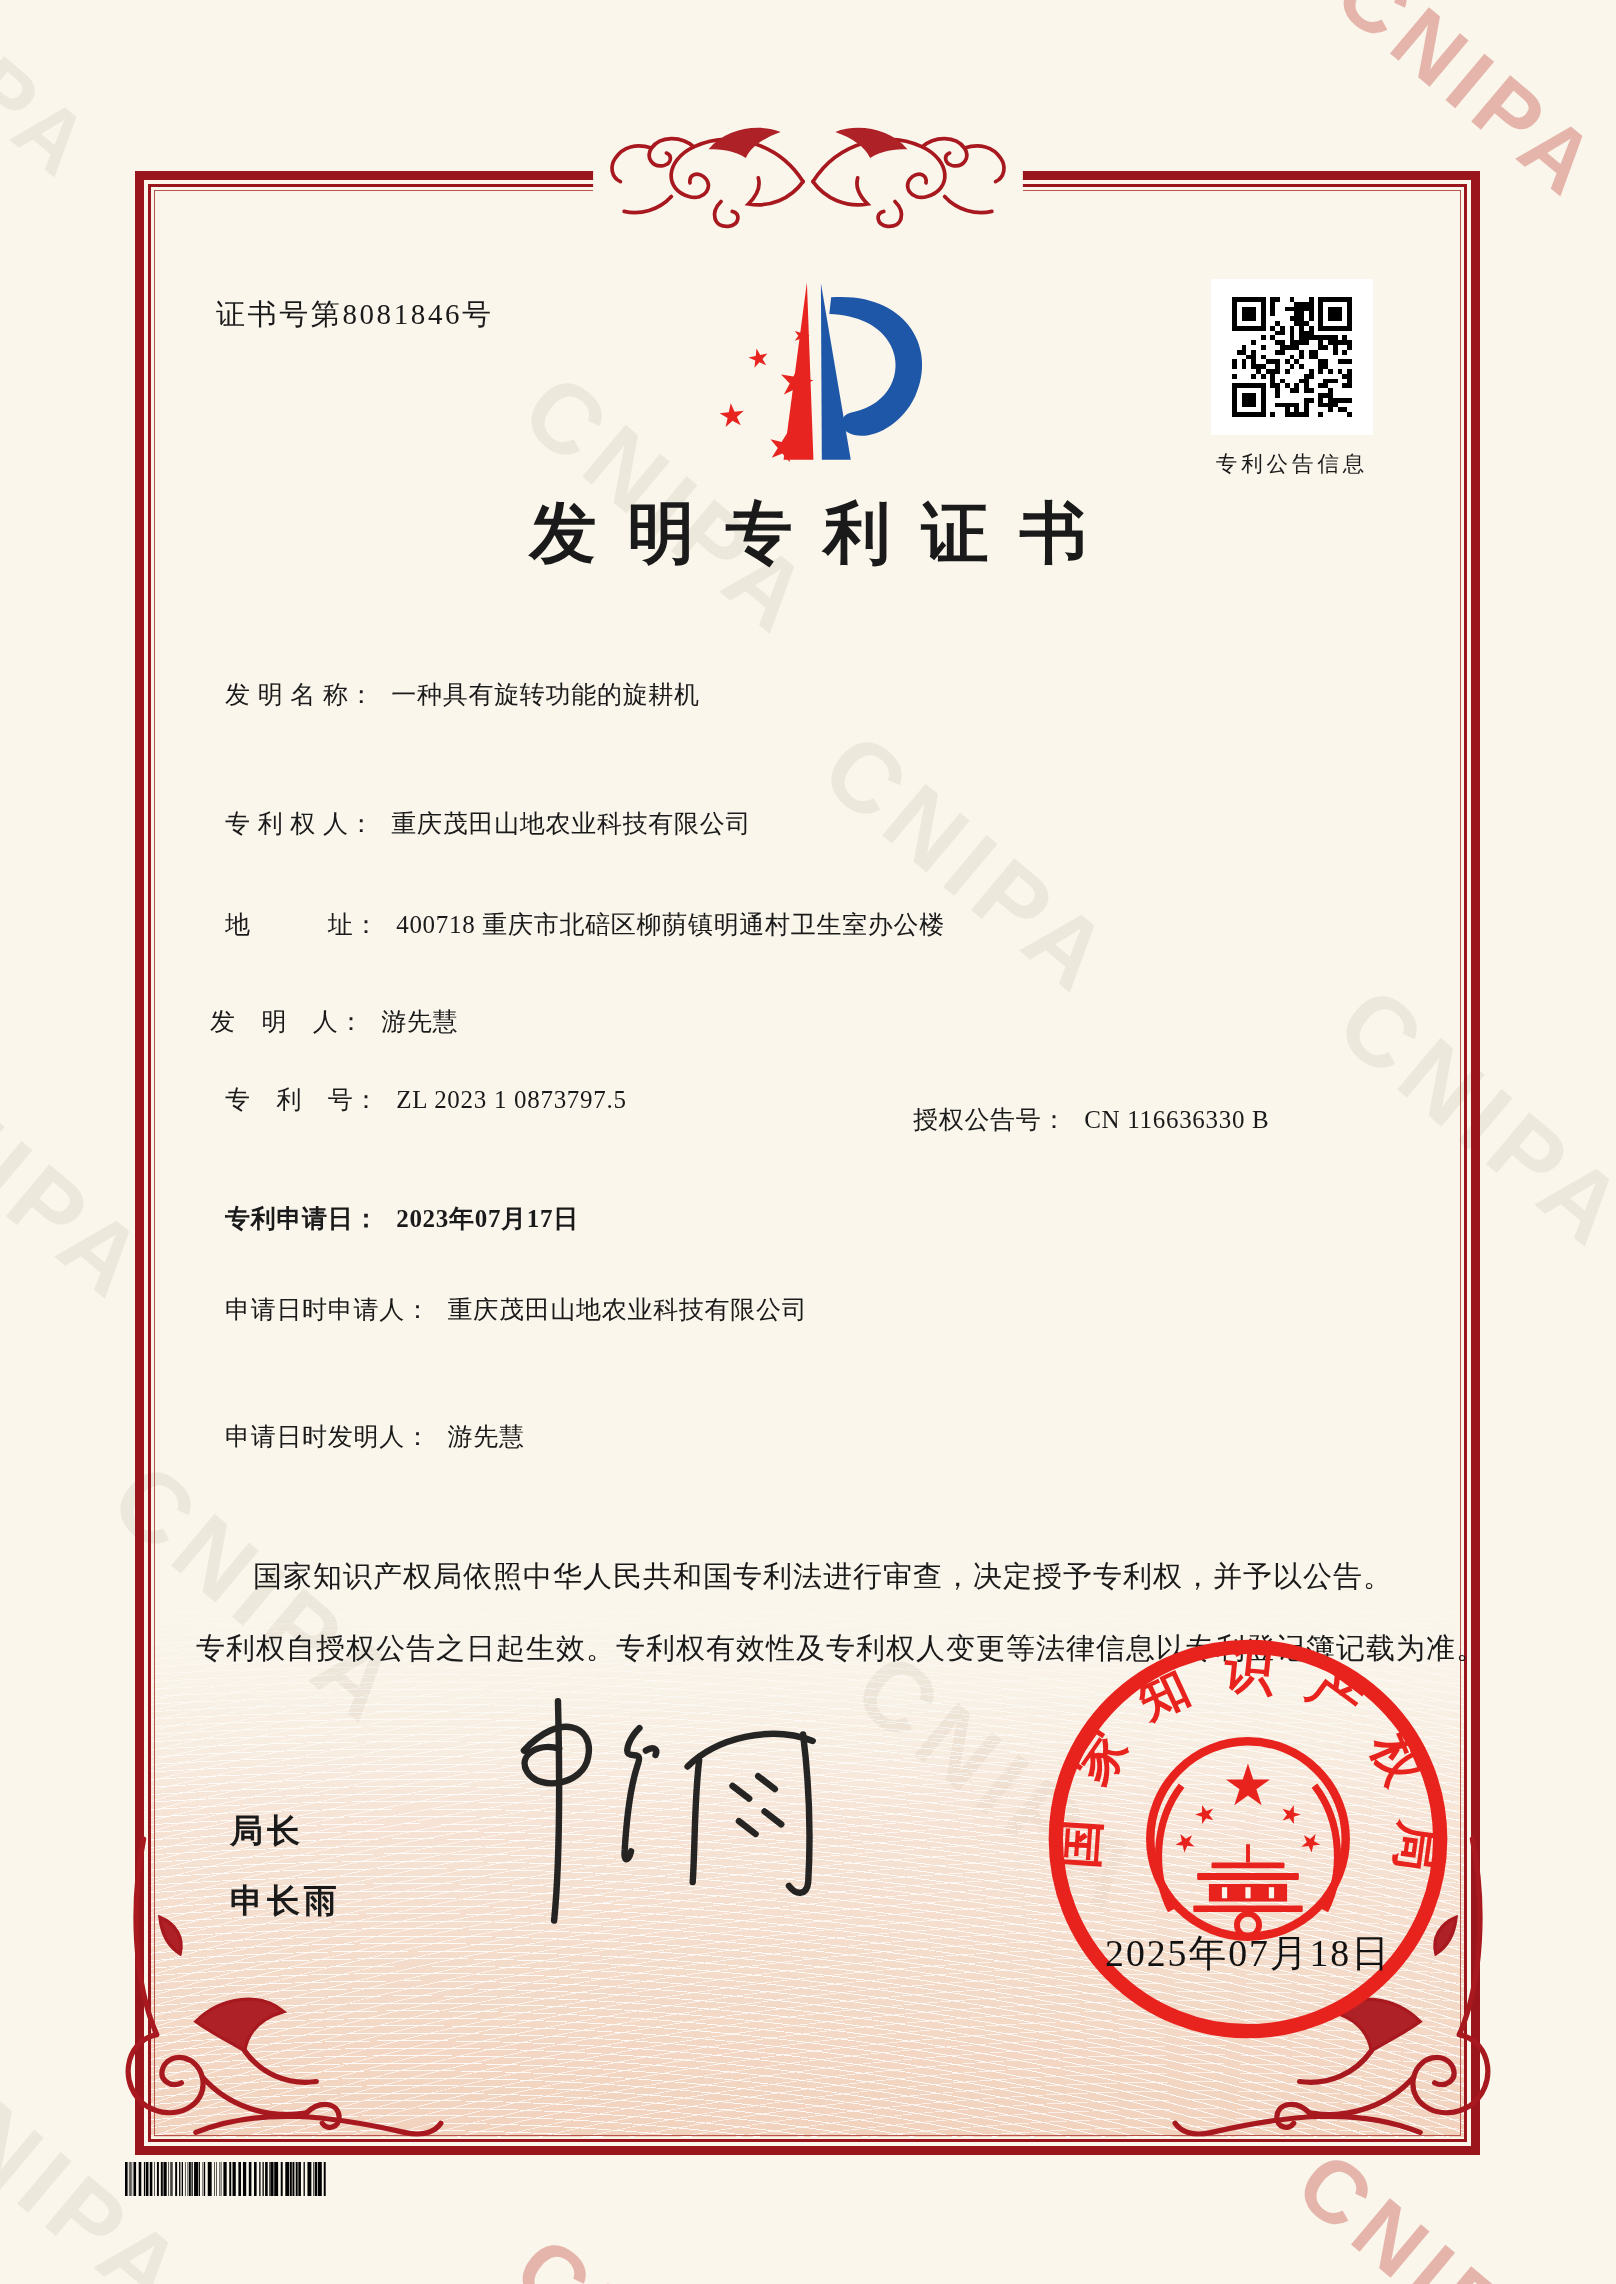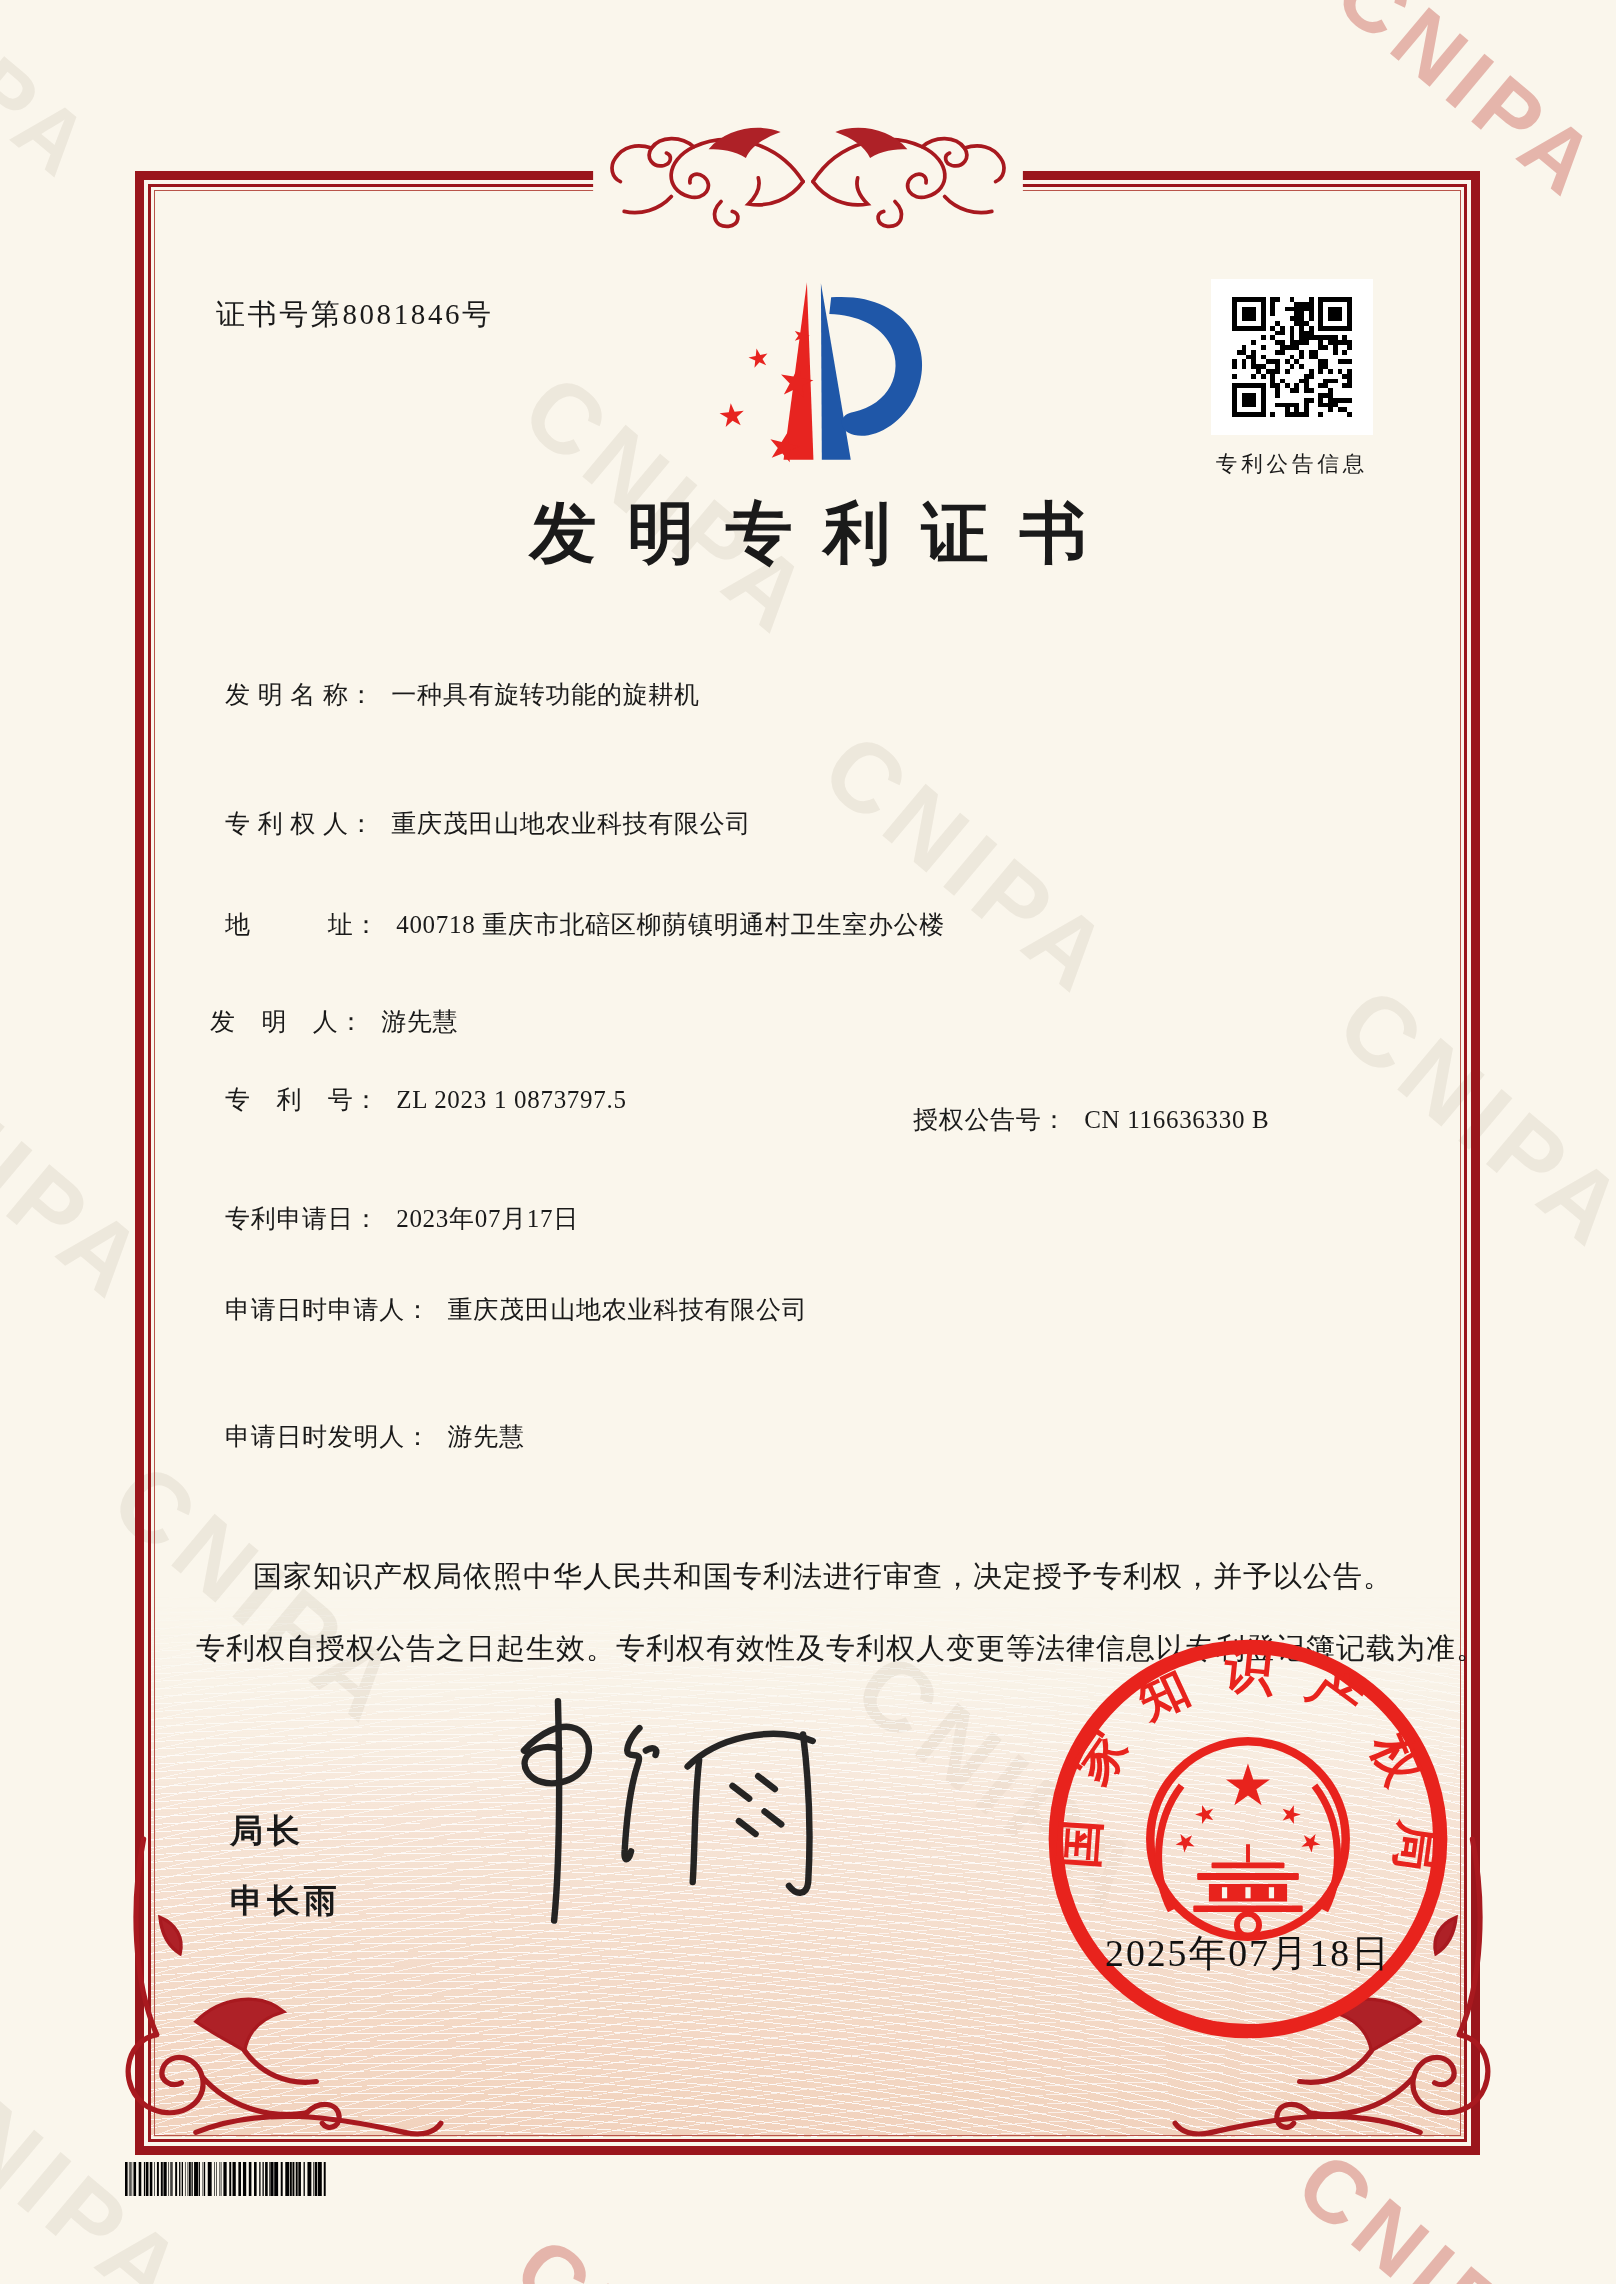--- a/index.html
+++ b/index.html
@@ -360,21 +360,21 @@
   </div>
   <div class="row" style="left:210px; top:1005px;">
     <span class="lbl">发　明　人：</span><span class="val">游先慧</span>
   </div>
   <div class="row" style="left:225px; top:1083px;">
     <span class="lbl">专　利　号：</span><span class="val">ZL 2023 1 0873797.5</span>
   </div>
   <div class="row" style="left:913px; top:1103px;">
     <span class="lbl">授权公告号：</span><span class="val">CN 116636330 B</span>
   </div>
-  <div class="row" style="left:225px; top:1202px;">
+  <div class="row" style="left:225px; top:1202px;font-weight:bold;">
     <span class="lbl">专利申请日：</span><span class="val">2023年07月17日</span>
   </div>
   <div class="row" style="left:225px; top:1293px;">
     <span class="lbl">申请日时申请人：</span><span class="val">重庆茂田山地农业科技有限公司</span>
   </div>
   <div class="row" style="left:225px; top:1384px;margin-top:36px;">
     <span class="lbl">申请日时发明人：</span><span class="val">游先慧</span>
   </div>
 
   <div class="legal" style="left:253px; top:1557px;">国家知识产权局依照中华人民共和国专利法进行审查，决定授予专利权，并予以公告。</div>

